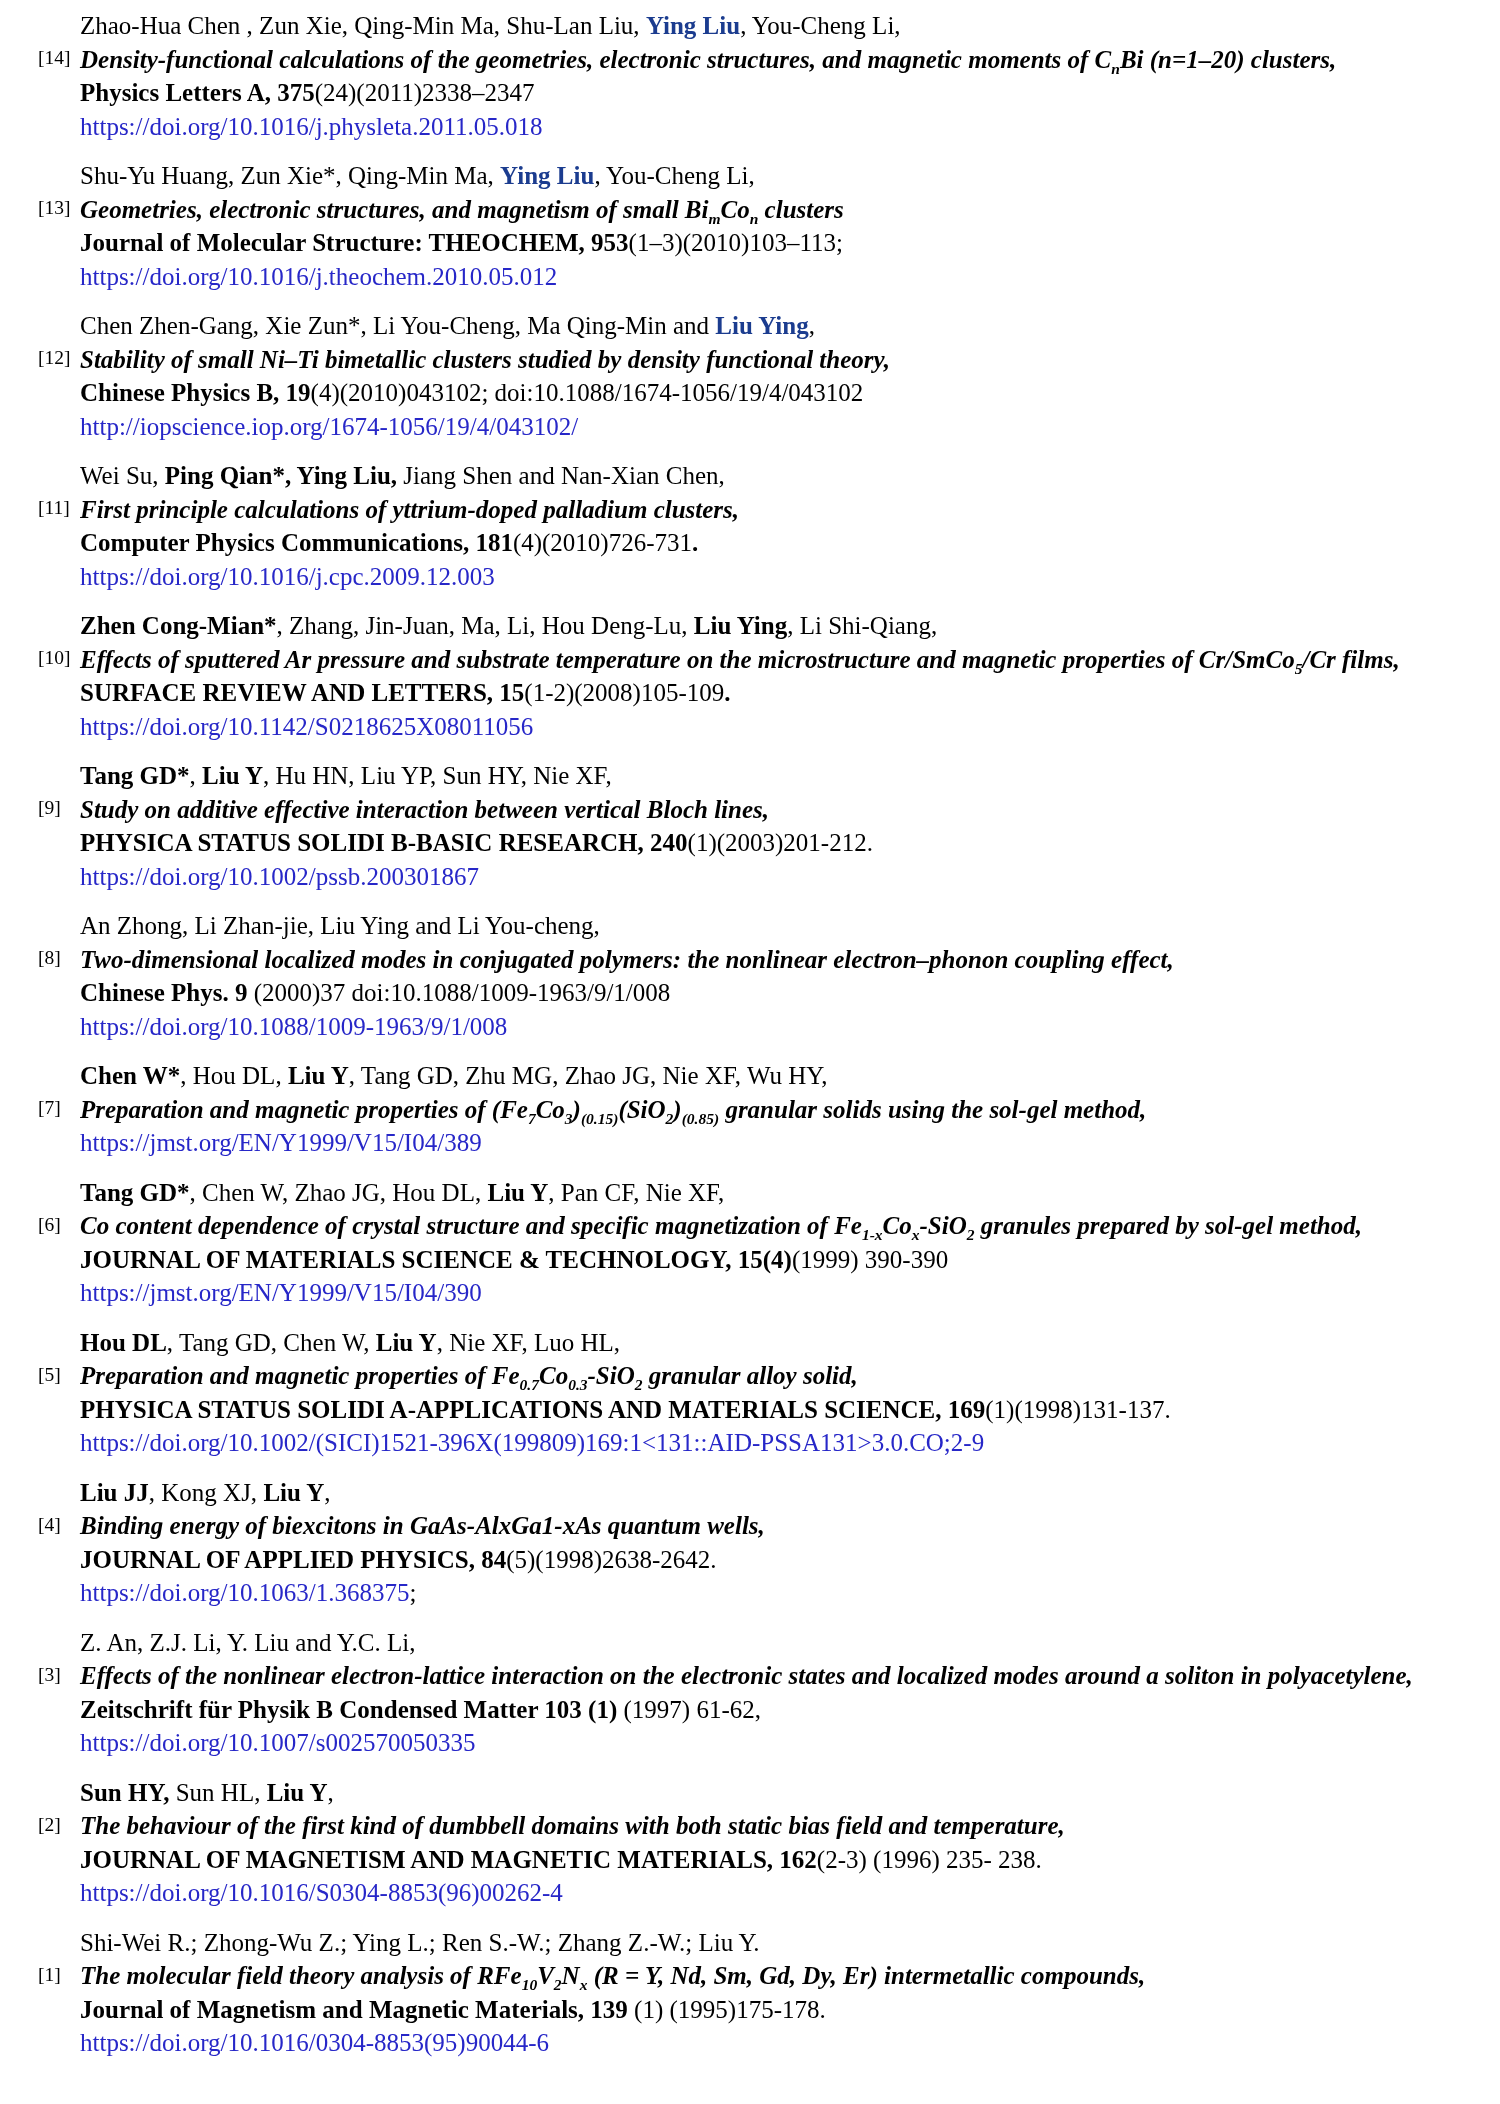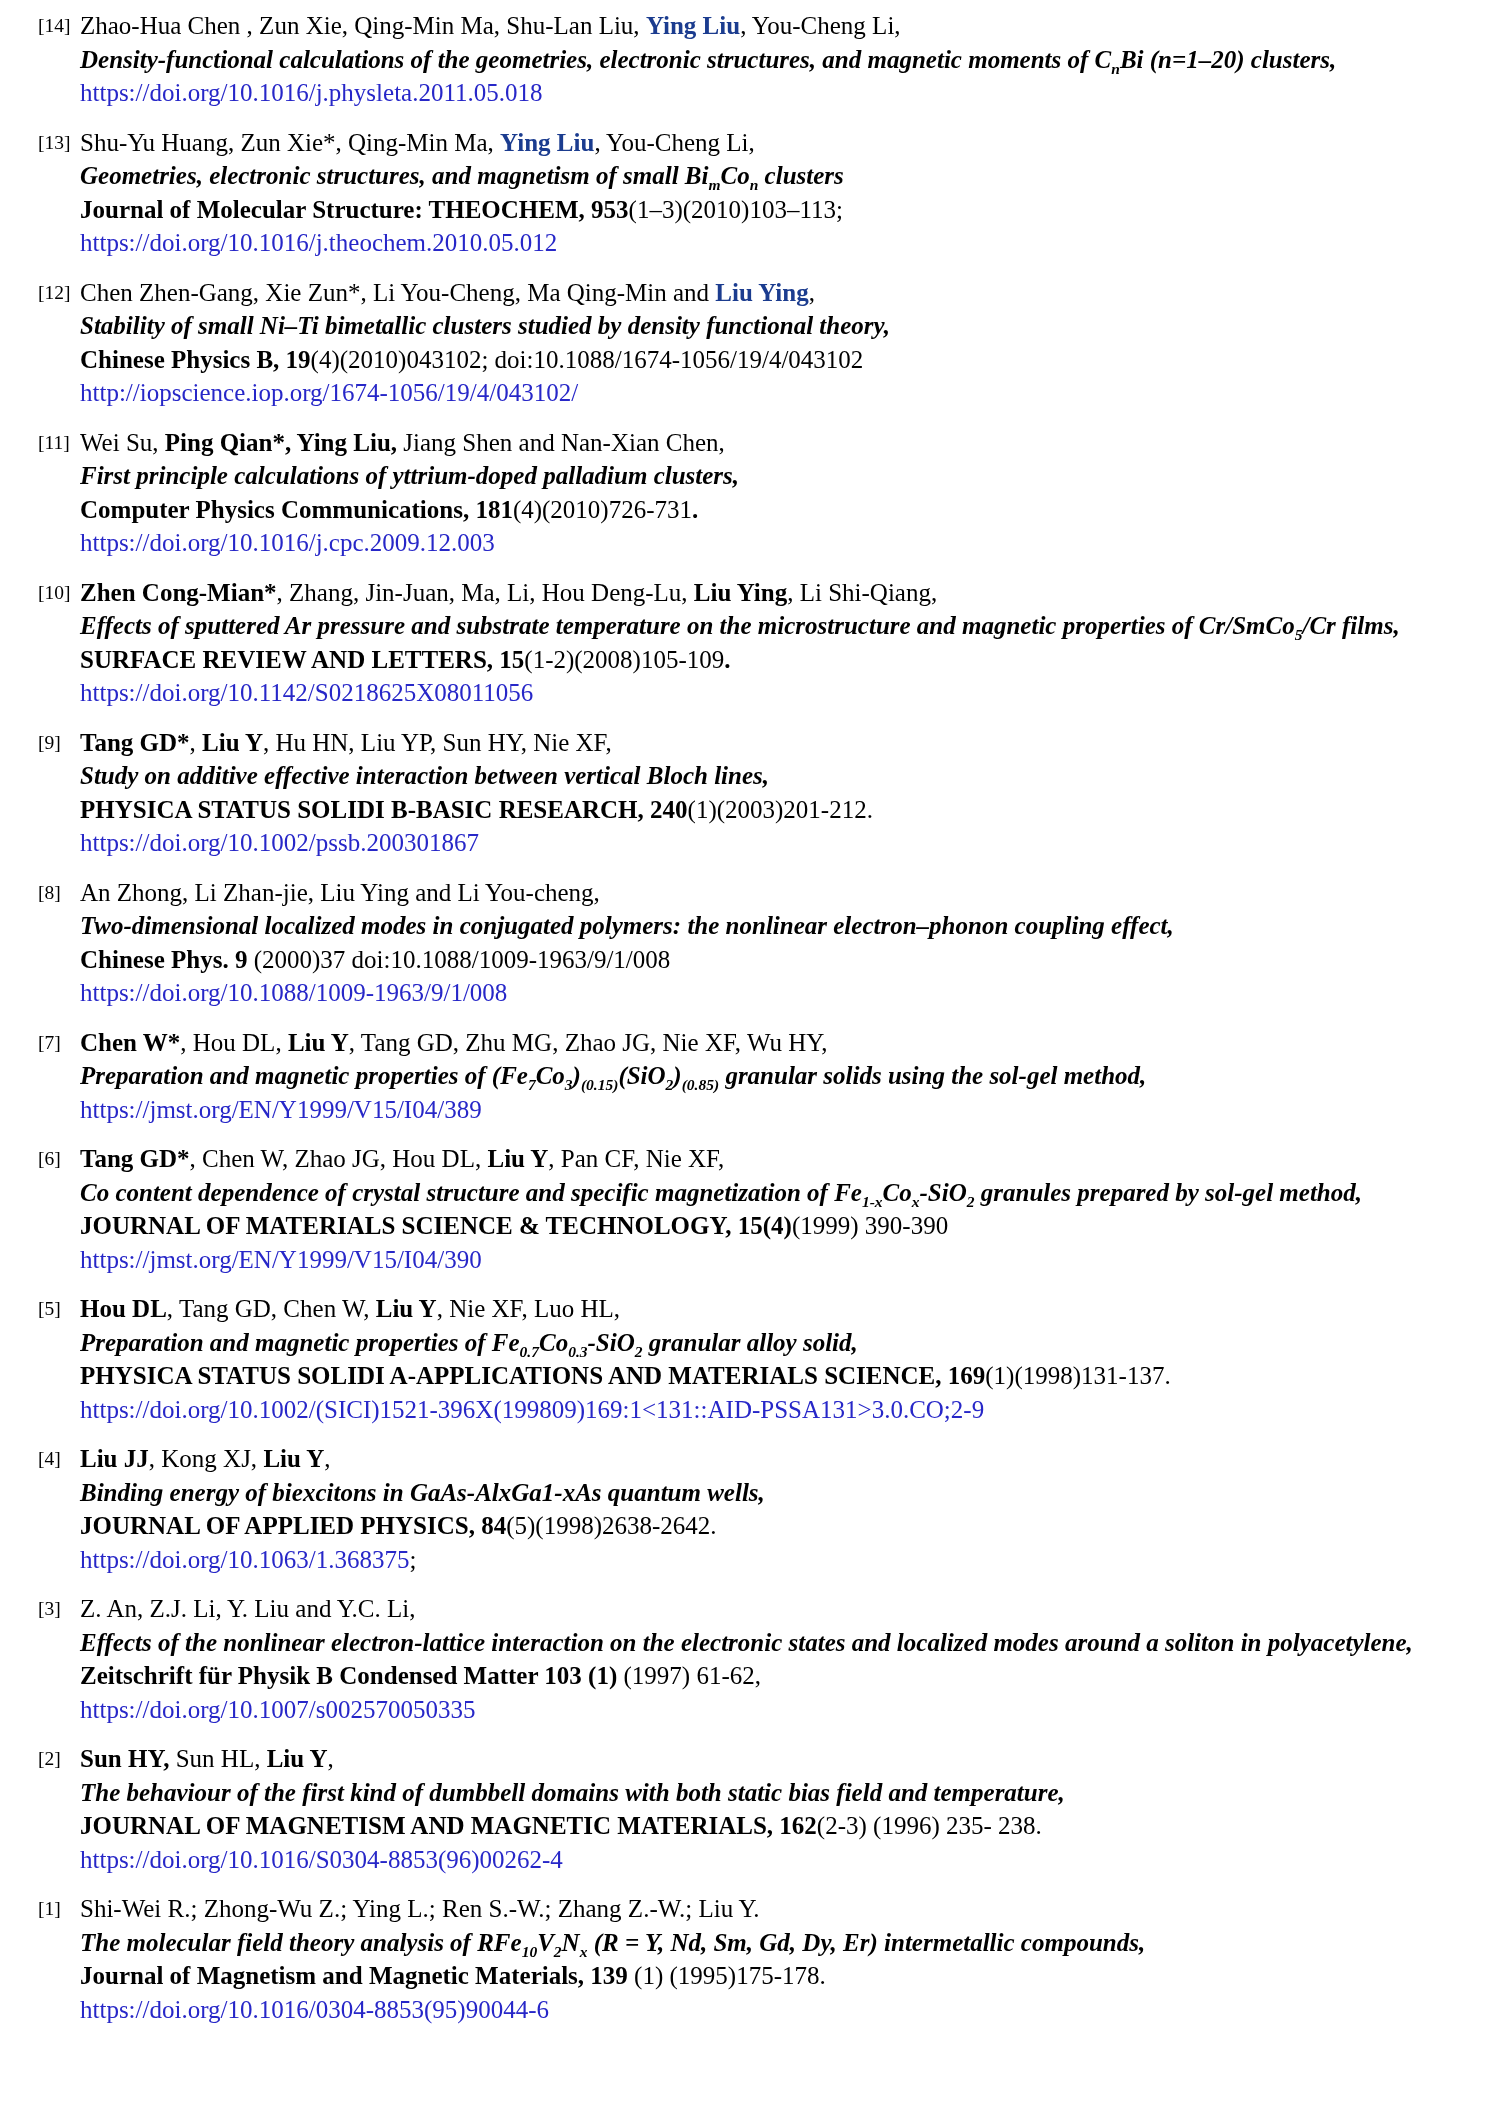--- a/index.html
+++ b/index.html
@@ -23,20 +23,21 @@
     display: flex;
     align-items: flex-start;
     margin-bottom: 16px;
   }
   .ref-num {
     flex: 0 0 42px;
     width: 42px;
     font-size: 19.5px;
     line-height: 33.5px;
     white-space: nowrap;
+    margin-top: 32px;
   }
   .ref-body {
     flex: 1 1 auto;
     min-width: 0;
   }
   .line {
     font-size: 25px;
     line-height: 33.5px;
   }
   .authors .b { font-weight: bold; }
@@ -64,20 +65,21 @@
 </head>
 <body>
 
 <div class="page">
   <div id="reference-list">
   <div class="ref">
     <div class="ref-num">[14]</div>
     <div class="ref-body">
       <div class="line authors"><span>Zhao-Hua Chen , Zun Xie, Qing-Min Ma, Shu-Lan Liu, </span><span class="hl">Ying Liu</span><span>, You-Cheng Li,</span></div>
       <div class="line title"><span>Density-functional calculations of the geometries, electronic structures, and magnetic moments of C</span><span class="sub">n</span><span>Bi (n=1–20) clusters,</span></div>
+      <div class="line journal"><span class="b">Physics Letters A, 375</span><span>(24)(2011)2338–2347</span></div>
       <div class="line link-line"><a href="#">https://doi.org/10.1016/j.physleta.2011.05.018</a></div>
     </div>
   </div>
 
   <div class="ref">
     <div class="ref-num">[13]</div>
     <div class="ref-body">
       <div class="line authors"><span>Shu-Yu Huang, Zun Xie*, Qing-Min Ma, </span><span class="hl">Ying Liu</span><span>, You-Cheng Li,</span></div>
       <div class="line title"><span>Geometries, electronic structures, and magnetism of small Bi</span><span class="sub">m</span><span>Co</span><span class="sub">n</span><span> clusters</span></div>
       <div class="line journal"><span class="b">Journal of Molecular Structure: THEOCHEM, 953</span><span>(1–3)(2010)103–113;</span></div>

